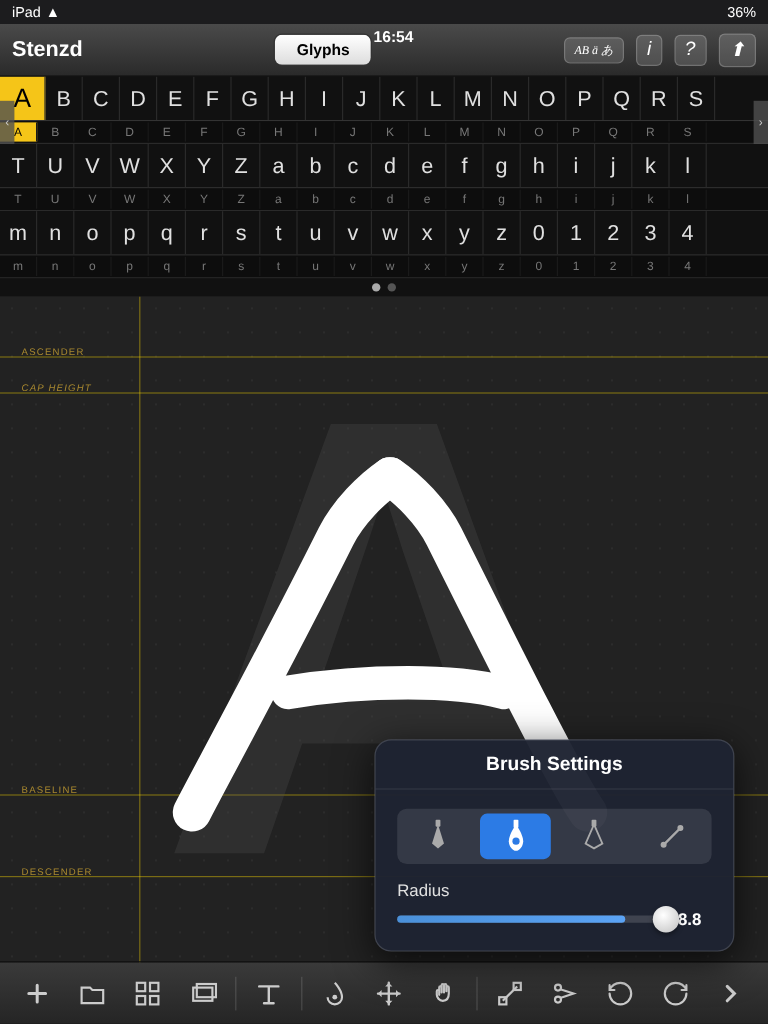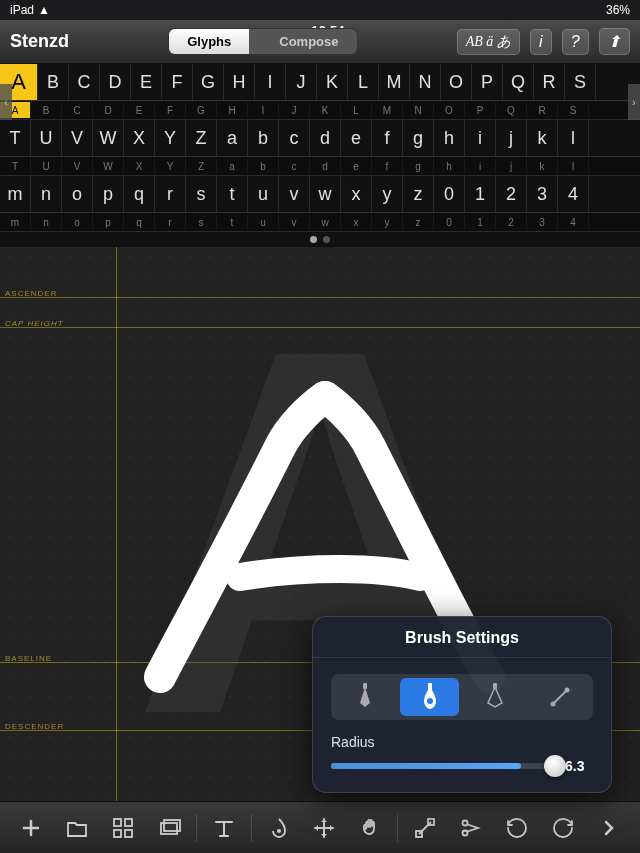--- a/index.html
+++ b/index.html
@@ -74,21 +74,21 @@
     .title-bar-icon {
       color: white;
       font-size: 16px;
       cursor: pointer;
       background: rgba(255,255,255,0.15);
       border: 1px solid rgba(255,255,255,0.2);
       border-radius: 5px;
       padding: 3px 8px;
       font-style: italic;
     }
-    .title-bar-icon.serif { font-family: Georgia, serif; font-size: 14px; }
+    .title-bar-icon.serif { font-family: Georgia, serif; font-size: 10px; }
 
     
     #glyph-area {
       width: 100%;
       background: #1a1a1a;
     }
 
     
     .glyph-row-main {
       display: flex;
@@ -202,21 +202,21 @@
     
     .guide-line {
       position: absolute;
       left: 0;
       right: 0;
       height: 1px;
       background: rgba(255, 220, 0, 0.4);
     }
     .guide-line-label {
       position: absolute;
-      left: 5px;
+      left: 18px;
       color: rgba(200, 160, 50, 0.8);
       font-size: 8px;
       letter-spacing: 1px;
       text-transform: uppercase;
     }
     .guide-line-vertical {
       position: absolute;
       top: 0;
       bottom: 0;
       width: 1px;
@@ -396,21 +396,20 @@
   <span class="status-center">16:54</span>
   <div class="status-right">
     <span>36%</span>
   </div>
 </div>
 
 <div id="title-bar">
   <span class="app-title">Stenzd</span>
   <div class="tab-group">
     <button class="tab-btn active">Glyphs</button>
-    <button class="tab-btn">Compose</button>
   </div>
   <div class="title-bar-icons">
     <span class="title-bar-icon serif">AB ä あ</span>
     <span class="title-bar-icon" style="font-style:italic;">i</span>
     <span class="title-bar-icon">?</span>
     <span class="title-bar-icon">⬆</span>
   </div>
 </div>
 
 <div id="glyph-area">
@@ -620,21 +619,21 @@
       </div>
     </div>
   </div>
   <div class="radius-row">
     <div class="radius-label">Radius</div>
     <div class="slider-row">
       <div class="slider-track">
         <div class="slider-fill"></div>
         <div class="slider-thumb"></div>
       </div>
-      <span class="slider-value">6.3</span>
+      <span class="slider-value">8.8</span>
     </div>
   </div>
 </div>
 
 <div id="bottom-toolbar">
   <div class="toolbar-btn">
     <svg viewBox="0 0 24 24">
         <path d="M12 5v14M5 12h14" stroke="#ccc" stroke-width="2.5" stroke-linecap="round"></path>
       </svg>
   </div>

